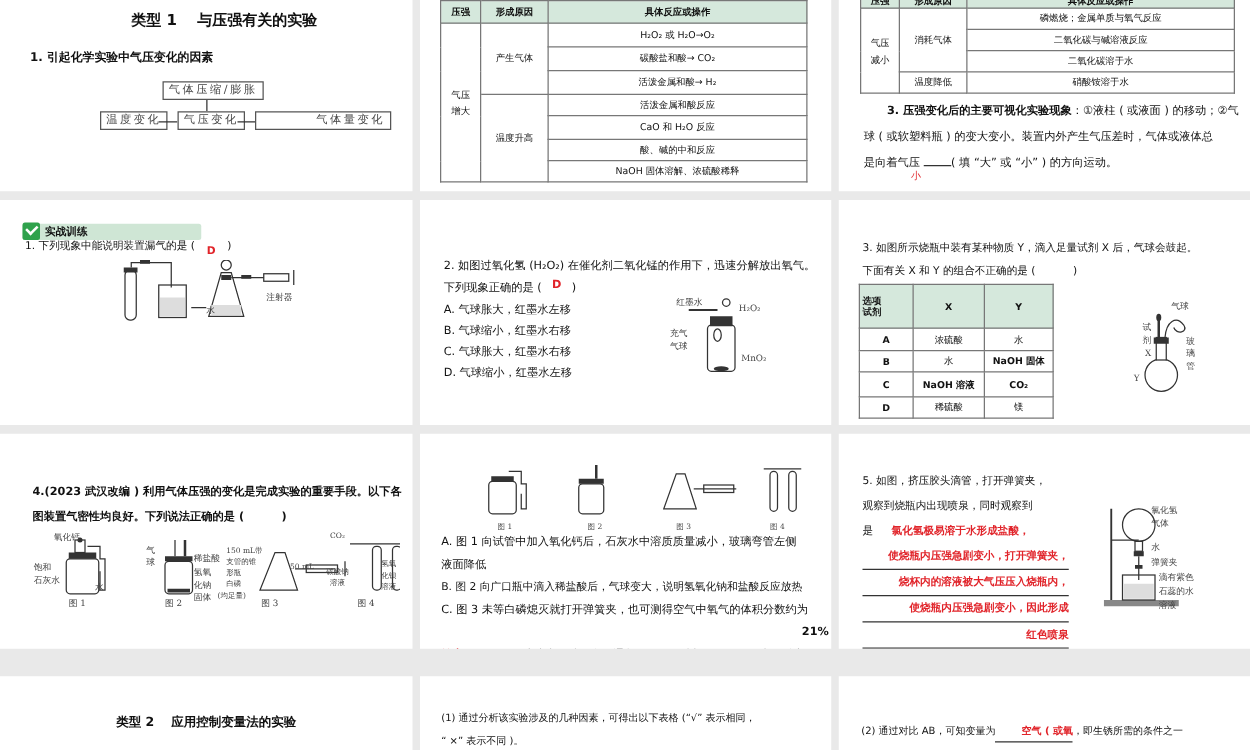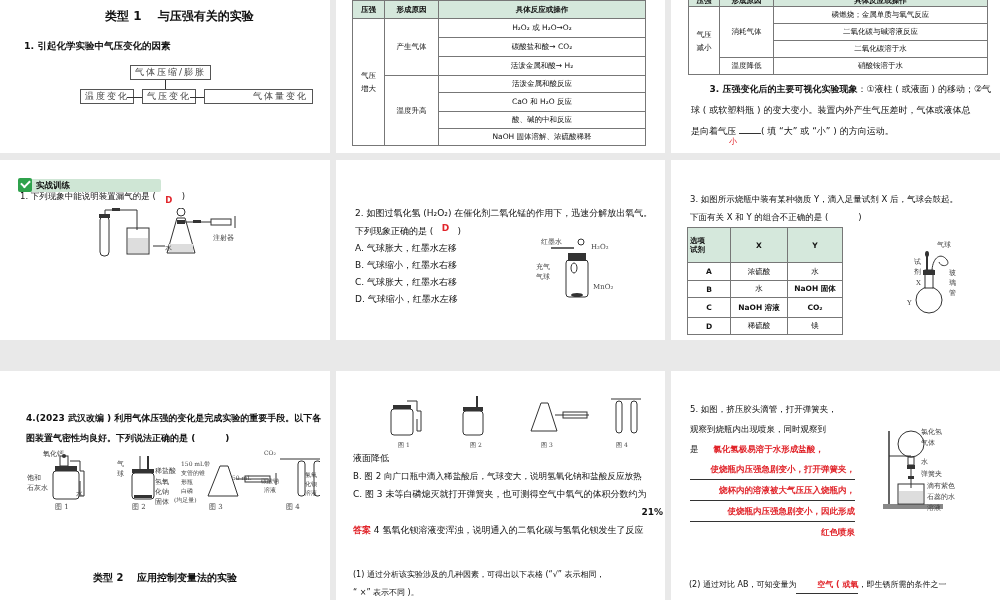--- a/index.html
+++ b/index.html
@@ -5,21 +5,21 @@
   * { box-sizing: border-box; margin: 0; padding: 0; }
   html, body { width: 1000px; height: 600px; overflow: hidden; background: #e9e9e9; }
   body { font-family: "DejaVu Serif", "Liberation Serif", serif; color: #111; }
   .grid { position: relative; width: 1000px; height: 600px; }
   .tile { position: absolute; background: #fff; overflow: hidden; }
   .t-c0 { left: 0; width: 330px; }
   .t-c1 { left: 336px; width: 329px; }
   .t-c2 { left: 671px; width: 329px; }
   .t-r0 { top: 0; height: 153px; }
   .t-r1 { top: 160px; height: 180px; }
-  .t-r2 { top: 347px; height: 172px; margin-top: 24px; }
+  .t-r2 { top: 347px; height: 172px; }
   .t-r3 { top: 541px; height: 59px; }
 
   .abs { position: absolute; }
   .title { font-weight: bold; font-size: 12px; font-family: "DejaVu Sans", sans-serif; }
   .sub { font-weight: bold; font-size: 9.5px; font-family: "DejaVu Sans", sans-serif; }
   .txt { font-size: 9px; line-height: 21px; font-family: "DejaVu Sans", sans-serif; }
   .red { color: #e1242a; }
   .bold { font-weight: bold; text-align: right; }
 
   
@@ -297,20 +297,21 @@
       <rect x="182" y="21" width="24" height="6" fill="none" stroke="#333"></rect>
       <line x1="230" y1="8" x2="265" y2="8" stroke="#333"></line>
       <rect x="235" y="10" width="6" height="32" rx="3" fill="none" stroke="#333"></rect>
       <rect x="250" y="10" width="6" height="32" rx="3" fill="none" stroke="#333"></rect>
     </svg>
     <div class="flabel" style="left:62px;top:70px;font-size:6px;">图 1</div>
     <div class="flabel" style="left:134px;top:70px;font-size:6px;">图 2</div>
     <div class="flabel" style="left:205px;top:70px;font-size:6px;">图 3</div>
     <div class="flabel" style="left:280px;top:70px;font-size:6px;">图 4</div>
     <div class="abs" style="left:17px;top:78px;width:310px;">
+      <div class="opt" style="line-height:18px;">A. 图 1 向试管中加入氧化钙后，石灰水中溶质质量减小，玻璃弯管左侧</div>
       <div class="opt" style="line-height:18px;">液面降低</div>
       <div class="opt" style="line-height:18px;font-size:8.6px;white-space:nowrap;">B. 图 2 向广口瓶中滴入稀盐酸后，气球变大，说明氢氧化钠和盐酸反应放热</div>
       <div class="opt" style="line-height:18px;">C. 图 3 未等白磷熄灭就打开弹簧夹，也可测得空气中氧气的体积分数约为</div>
       <div class="opt bold" style="line-height:18px;">21%</div>
       <div class="opt" style="line-height:18px;white-space:nowrap;"><span class="red bold">答案</span><span> 4 氢氧化钡溶液变浑浊，说明通入的二氧化碳与氢氧化钡发生了反应</span></div>
     </div>
   </div>
 
   <div class="tile t-c2 t-r2">
     <div class="abs" style="left:19px;top:28px;width:165px;font-size:8.5px;line-height:20px;font-family:'DejaVu Sans',sans-serif;">

